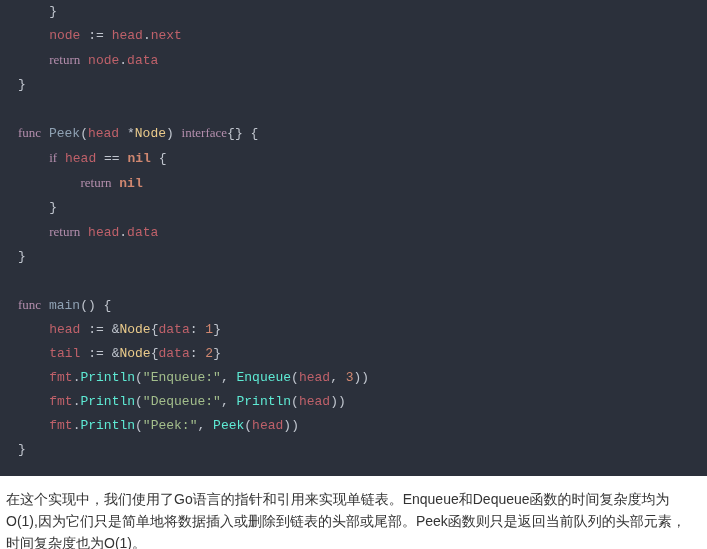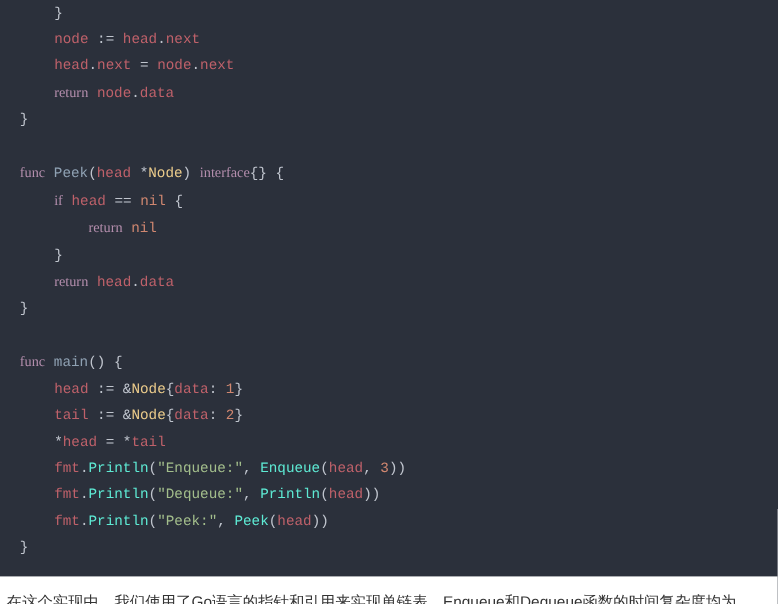--- a/index.html
+++ b/index.html
@@ -22,49 +22,47 @@
     white-space: pre;
   }
   .tok-keyword { color: #b48ead; font-family: Liberation Serif, serif; }
   .tok-funcdef { color: #8fa1b3; }
   .tok-var     { color: #bf616a; }
   .tok-type    { color: #ebcb8b; }
   .tok-string  { color: #a3be8c; }
   .tok-number  { color: #d08770; }
   .tok-default { color: #c0c5ce; }
   .tok-method  { color: #5eead4; }
-  .tok-nil     { color: #d08770; }
+  .tok-nil     { color: #d08770; font-weight: bold; }
   .prose {
     padding: 12px 8px 4px 6px;
     font-size: 14px;
     line-height: 22px;
     color: #333;
   }
 </style>
 </head>
 <body>
 
 <div class="code-block" id="code-block">
     <div class="code-line">    <span class="tok-default">}</span></div>
     <div class="code-line">    <span class="tok-var">node</span><span class="tok-default"> := </span><span class="tok-var">head</span><span class="tok-default">.</span><span class="tok-var">next</span></div>
-    <div class="code-line">    <span class="tok-var">head</span><span class="tok-default">.</span><span class="tok-var">next</span><span class="tok-default"> = </span><span class="tok-var">node</span><span class="tok-default">.</span><span class="tok-var">next</span></div>
     <div class="code-line">    <span class="tok-keyword">return</span><span class="tok-default"> </span><span class="tok-var">node</span><span class="tok-default">.</span><span class="tok-var">data</span></div>
     <div class="code-line"><span class="tok-default">}</span></div>
     <div class="code-line"><span class="tok-default"> </span></div>
     <div class="code-line"><span class="tok-keyword">func</span><span class="tok-default"> </span><span class="tok-funcdef">Peek</span><span class="tok-default">(</span><span class="tok-var">head</span><span class="tok-default"> *</span><span class="tok-type">Node</span><span class="tok-default">) </span><span class="tok-keyword">interface</span><span class="tok-default">{} {</span></div>
     <div class="code-line">    <span class="tok-keyword">if</span><span class="tok-default"> </span><span class="tok-var">head</span><span class="tok-default"> == </span><span class="tok-nil">nil</span><span class="tok-default"> {</span></div>
     <div class="code-line">        <span class="tok-keyword">return</span><span class="tok-default"> </span><span class="tok-nil">nil</span></div>
     <div class="code-line">    <span class="tok-default">}</span></div>
     <div class="code-line">    <span class="tok-keyword">return</span><span class="tok-default"> </span><span class="tok-var">head</span><span class="tok-default">.</span><span class="tok-var">data</span></div>
     <div class="code-line"><span class="tok-default">}</span></div>
     <div class="code-line"><span class="tok-default"> </span></div>
     <div class="code-line"><span class="tok-keyword">func</span><span class="tok-default"> </span><span class="tok-funcdef">main</span><span class="tok-default">() {</span></div>
     <div class="code-line">    <span class="tok-var">head</span><span class="tok-default"> := &amp;</span><span class="tok-type">Node</span><span class="tok-default">{</span><span class="tok-var">data</span><span class="tok-default">: </span><span class="tok-number">1</span><span class="tok-default">}</span></div>
     <div class="code-line">    <span class="tok-var">tail</span><span class="tok-default"> := &amp;</span><span class="tok-type">Node</span><span class="tok-default">{</span><span class="tok-var">data</span><span class="tok-default">: </span><span class="tok-number">2</span><span class="tok-default">}</span></div>
-    <div class="code-line">    <span class="tok-default">*</span><span class="tok-var">head</span><span class="tok-default"> = *</span><span class="tok-var">tail</span></div>
     <div class="code-line">    <span class="tok-var">fmt</span><span class="tok-default">.</span><span class="tok-method">Println</span><span class="tok-default">(</span><span class="tok-string">"Enqueue:"</span><span class="tok-default">, </span><span class="tok-method">Enqueue</span><span class="tok-default">(</span><span class="tok-var">head</span><span class="tok-default">, </span><span class="tok-number">3</span><span class="tok-default">))</span></div>
     <div class="code-line">    <span class="tok-var">fmt</span><span class="tok-default">.</span><span class="tok-method">Println</span><span class="tok-default">(</span><span class="tok-string">"Dequeue:"</span><span class="tok-default">, </span><span class="tok-method">Println</span><span class="tok-default">(</span><span class="tok-var">head</span><span class="tok-default">))</span></div>
     <div class="code-line">    <span class="tok-var">fmt</span><span class="tok-default">.</span><span class="tok-method">Println</span><span class="tok-default">(</span><span class="tok-string">"Peek:"</span><span class="tok-default">, </span><span class="tok-method">Peek</span><span class="tok-default">(</span><span class="tok-var">head</span><span class="tok-default">))</span></div>
     <div class="code-line"><span class="tok-default">}</span></div>
   </div>
 
 <div class="prose">
   <span>在这个实现中，我们使用了Go语言的指针和引用来实现单链表。Enqueue和Dequeue函数的时间复杂度均为O(1),因为它们只是简单地将数据插入或删除到链表的头部或尾部。Peek函数则只是返回当前队列的头部元素，时间复杂度也为O(1)。</span>
 </div>
 

